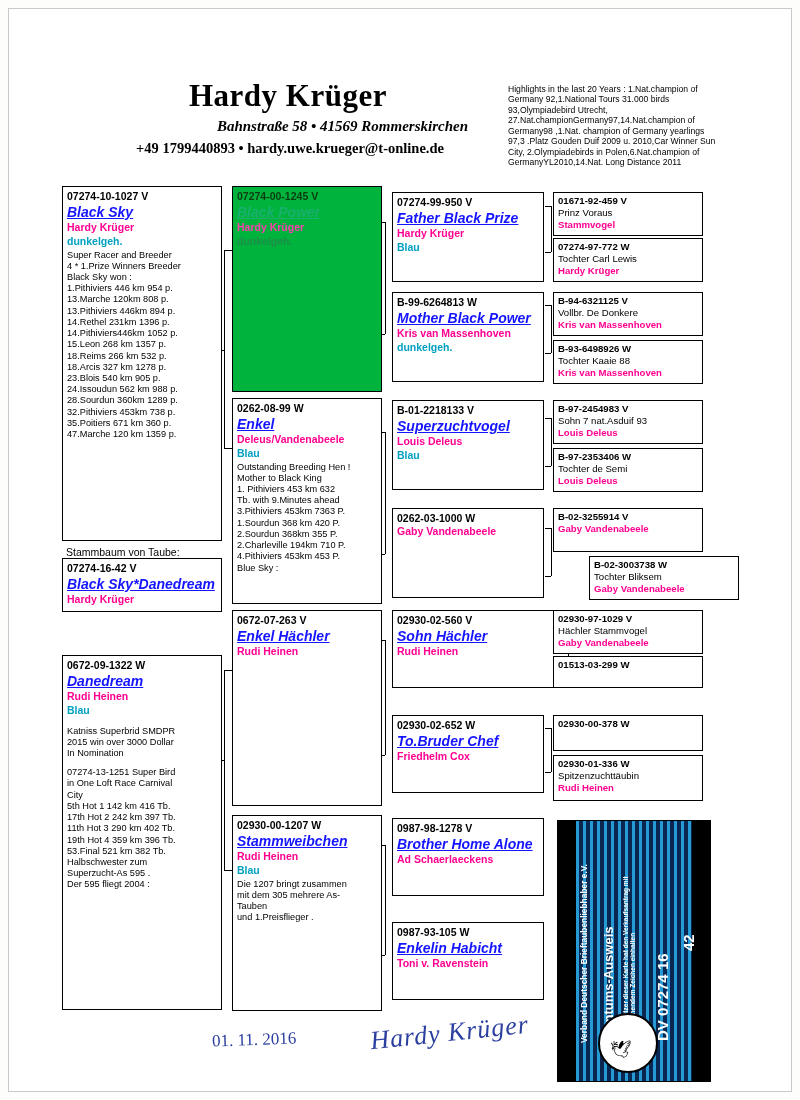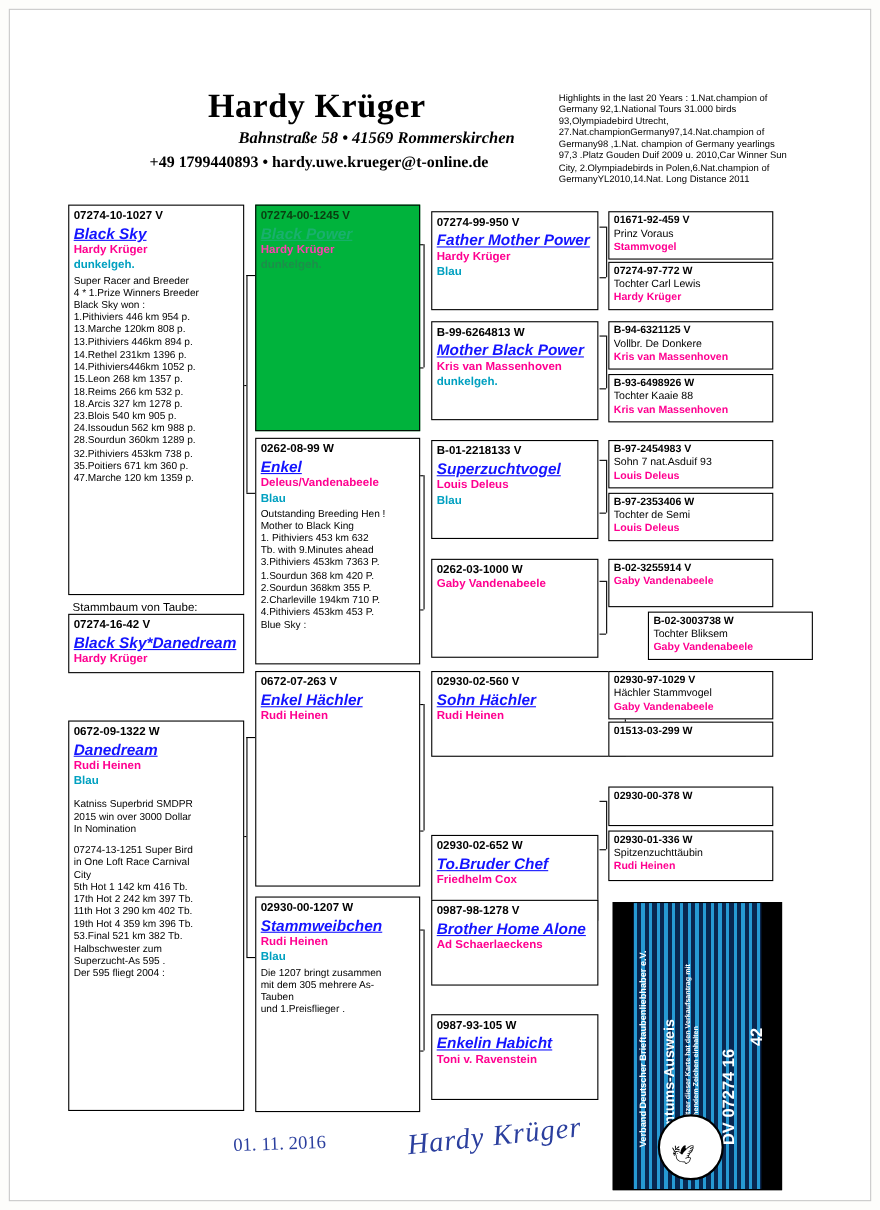--- a/index.html
+++ b/index.html
@@ -249,21 +249,21 @@
     <div class="ow">Rudi Heinen</div>
     <div class="col">Blau</div>
     <div class="txt" style="white-space:pre-line;">Die 1207 bringt zusammen
 mit dem 305 mehrere As-
 Tauben
 und 1.Preisflieger .</div>
   </div>
 
   <div class="bx" style="left:392px;top:192px;width:152px;height:90px;">
     <div class="id">07274-99-950 V</div>
-    <div class="nm">Father Mother Power</div>
+    <div class="nm">Father Black Prize</div>
     <div class="ow">Hardy Krüger</div>
     <div class="col">Blau</div>
   </div>
 
   <div class="bx" style="left:392px;top:292px;width:152px;height:90px;">
     <div class="id">B-99-6264813 W</div>
     <div class="nm">Mother Black Power</div>
     <div class="ow">Kris van Massenhoven</div>
     <div class="col">dunkelgeh.</div>
   </div>
@@ -279,21 +279,21 @@
     <div class="id">0262-03-1000 W</div>
     <div class="ow">Gaby Vandenabeele</div>
   </div>
 
   <div class="bx" style="left:392px;top:610px;width:177px;height:78px;">
     <div class="id">02930-02-560 V</div>
     <div class="nm">Sohn Hächler</div>
     <div class="ow">Rudi Heinen</div>
   </div>
 
-  <div class="bx" style="left:392px;top:715px;width:152px;height:78px;margin-top:44px;">
+  <div class="bx" style="left:392px;top:715px;width:152px;height:78px;">
     <div class="id">02930-02-652 W</div>
     <div class="nm">To.Bruder Chef</div>
     <div class="ow">Friedhelm Cox</div>
   </div>
 
   <div class="bx" style="left:392px;top:818px;width:152px;height:78px;">
     <div class="id">0987-98-1278 V</div>
     <div class="nm">Brother Home Alone</div>
     <div class="ow">Ad Schaerlaeckens</div>
   </div>

